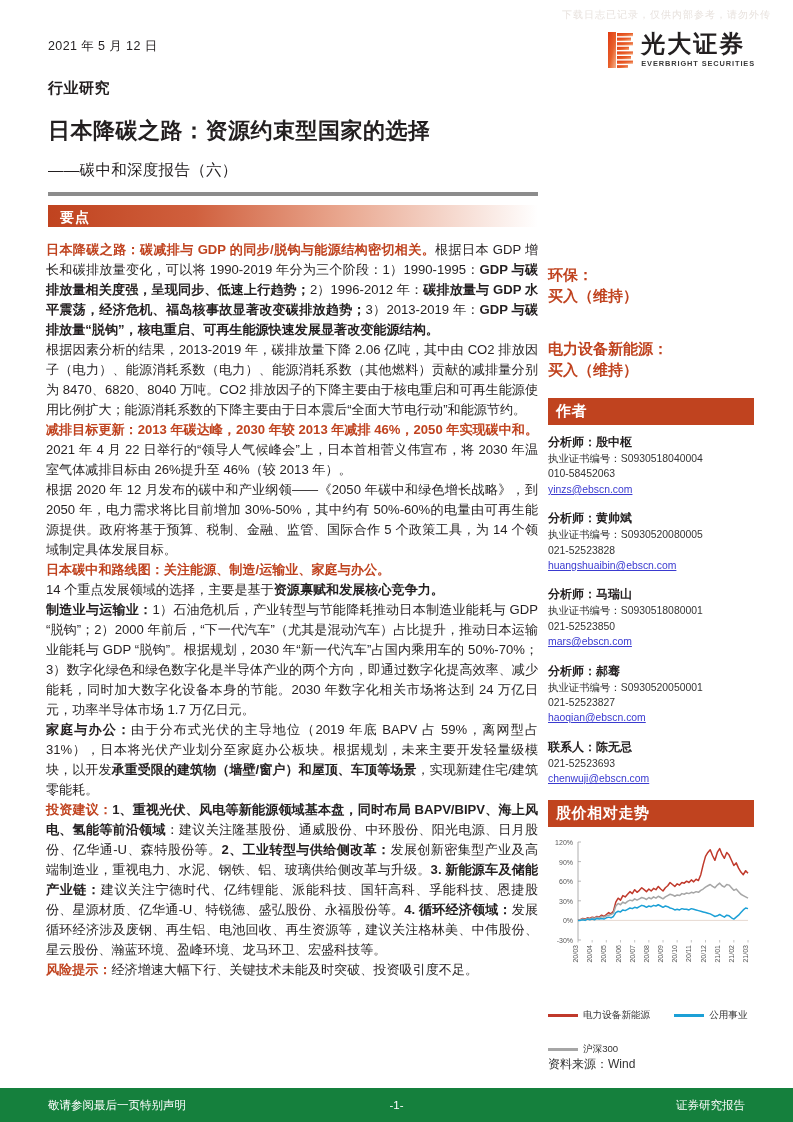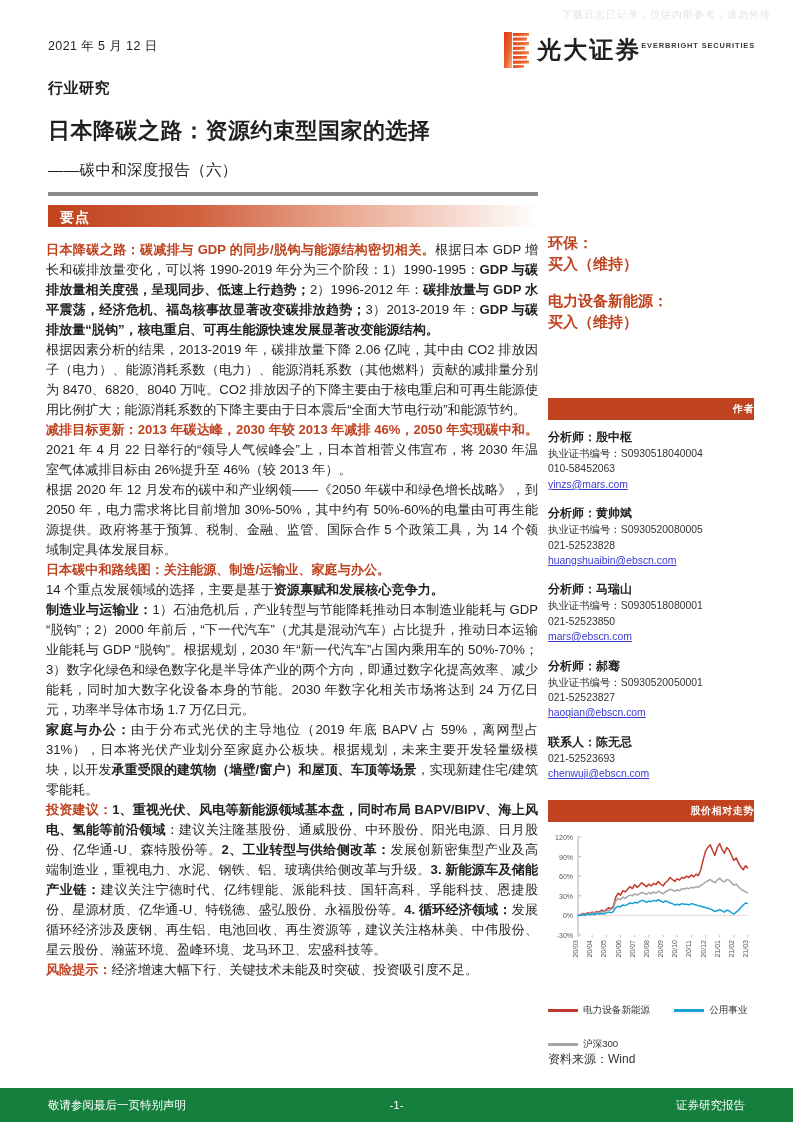--- a/index.html
+++ b/index.html
@@ -22,21 +22,21 @@
 
   
   .hdr{position:absolute; left:48px; top:38px; right:40px;}
   .doc-date{font-size:12.5px; color:#231f20; letter-spacing:.4px;}
   .sector{font-size:15px; font-weight:bold; margin-top:24px; letter-spacing:.5px;}
   .doc-title{font-size:22px; font-weight:bold; margin-top:18px; letter-spacing:.5px;}
   .doc-subtitle{font-size:15.5px; margin-top:14px; letter-spacing:.3px;}
 
   .logo{position:absolute; right:38px; top:32px; display:flex; align-items:center; gap:7px;}
   .logo-mark{width:26px;height:36px;position:relative;}
-  .logo-text{display:flex;flex-direction:row;line-height:1;}
+  .logo-text{display:flex;flex-direction:column;line-height:1;}
   .logo-cn{font-size:24px;font-weight:bold;letter-spacing:2px;color:#231f20;}
   .logo-en{font-size:7.4px;letter-spacing:.9px;color:#3a3a3a;margin-top:4px;font-weight:bold;}
 
   
   .rule-grey{position:absolute;left:48px;width:490px;height:4px;background:#8c8c8c;}
 
   
   .kp-head{
     position:absolute;left:48px;top:205px;width:490px;height:22px;
     background:linear-gradient(90deg,#c0431f 0%,#d0603e 30%,#e9a78f 60%,#ffffff 100%);
@@ -48,27 +48,27 @@
     position:absolute;left:46px;top:240px;width:492px;
     font-size:13.1px;line-height:20px;text-align:justify;color:#231f20;
   }
   .kp-body p{margin:0;}
   .b{font-weight:bold;}
   .red{color:#c0431f;font-weight:bold;}
   .u{text-decoration:underline;}
 
   
   .rc{position:absolute;left:548px;top:232px;width:206px;}
-  .rating-grp{margin-bottom:16px;}
+  .rating-grp{margin-bottom:16px;margin-top:32px;}
   .rating-name{color:#c0431f;font-weight:bold;font-size:15px;line-height:21px;}
   .rating-val{color:#c0431f;font-weight:bold;font-size:15px;line-height:21px;}
 
   .sec-bar{
-    background:#c0431f;color:#fff;font-weight:bold;font-size:10px;
-    padding:4px 0 4px 8px; letter-spacing:.6px; width:198px;text-align:right;
+    background:#c0431f;color:#fff;font-weight:bold;font-size:15px;
+    padding:4px 0 4px 8px; letter-spacing:.6px; width:198px;
   }
   .authors{margin-top:9px;}
   .an-block{margin-bottom:13px;}
   .an-name{font-size:12px;font-weight:bold;color:#231f20;line-height:17px;}
   .an-line{font-size:10.4px;color:#333;line-height:15.4px;}
   .an-mail{font-size:10.4px;color:#3a3ad0;text-decoration:underline;line-height:15.4px;}
 
   
   .chart-wrap{position:absolute;left:548px;top:800px;width:206px;}
   .chart-box{margin-top:7px;}
@@ -159,21 +159,21 @@
       </div>
   </div>
 
   <div style="position:absolute;left:548px;top:398px;width:206px;">
     <div class="sec-bar">作者</div>
     <div class="authors" id="authors">
         <div class="an-block">
           <div class="an-name">分析师：殷中枢</div>
           <div class="an-line">执业证书编号：S0930518040004</div>
           <div class="an-line">010-58452063</div>
-          <div class="an-mail">yinzs@mars.com</div>
+          <div class="an-mail">yinzs@ebscn.com</div>
         </div>
         <div class="an-block">
           <div class="an-name">分析师：黄帅斌</div>
           <div class="an-line">执业证书编号：S0930520080005</div>
           <div class="an-line">021-52523828</div>
           <div class="an-mail">huangshuaibin@ebscn.com</div>
         </div>
         <div class="an-block">
           <div class="an-name">分析师：马瑞山</div>
           <div class="an-line">执业证书编号：S0930518080001</div>

